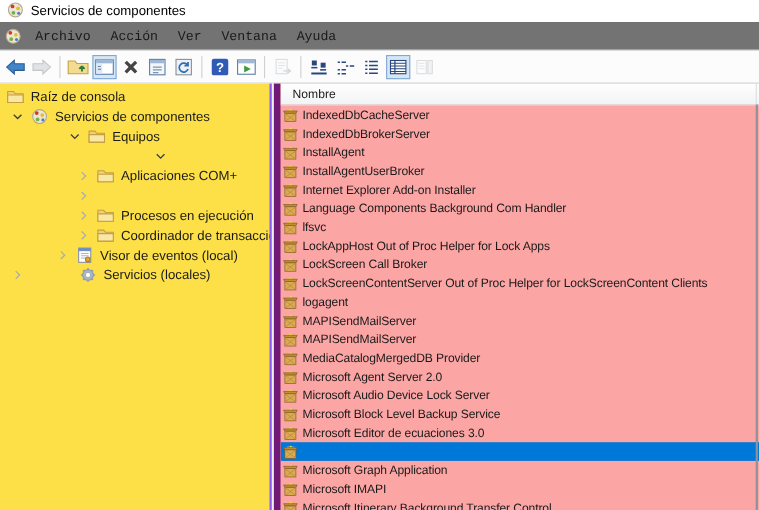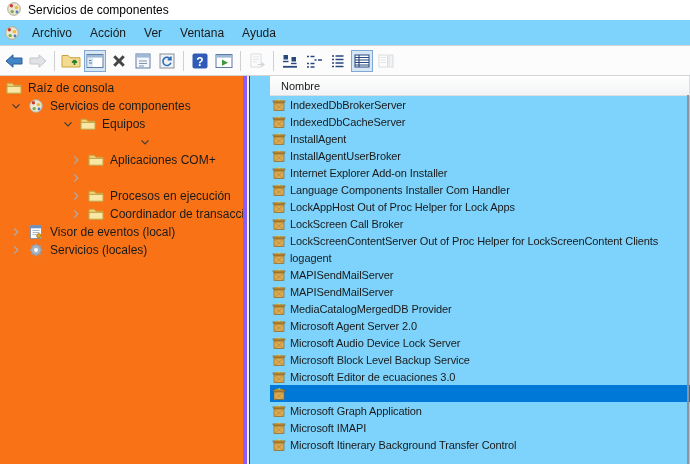--- a/index.html
+++ b/index.html
@@ -5,34 +5,34 @@
   html,body{margin:0;padding:0;}
   body{
     width:690px;height:464px;overflow:hidden;background:#fff;
     font-family:"Liberation Sans",sans-serif;font-size:12px;color:#1a1a1a;
     -webkit-user-select:none;user-select:none;
   }
   
   .titlebar{height:20px;display:flex;align-items:center;padding-left:6px;gap:6px;background:#fff;}
   .titlebar .ttext{font-size:12px;color:#000;white-space:nowrap;}
   
-  .menubar{height:25px;display:flex;align-items:center;padding-left:4px;background:#7dd3fc;border-bottom:1px solid #d4d4d4;}
+  .menubar{height:25px;display:flex;align-items:center;padding-left:4px;background:#737373;border-bottom:1px solid #d4d4d4;font-family:Liberation Mono, monospace;}
   .menubar .appicon{margin-right:3px;display:flex;}
   .menu-item{padding:3px 9px;white-space:nowrap;cursor:default;}
   
   .toolbar{height:29px;display:flex;align-items:center;padding-left:2px;background:#fcfcfc;border-bottom:1px solid #d4d4d4;}
   .tbtn{width:22px;height:22px;box-sizing:border-box;display:flex;align-items:center;justify-content:center;margin:0 1px;border:1px solid transparent;}
   .tbtn.active{background:#d6e6f5;border:1px solid #7fa8d4;}
   .tbtn.disabled{opacity:.5;}
   .tbtn svg{display:block;}
   .tsep{width:1px;height:20px;background:#d0d0d0;margin:0 4px;flex:0 0 1px;}
   
   .content{display:flex;height:388px;background:#eef0f2;}
-  .tree-panel{width:247px;flex:0 0 247px;box-sizing:border-box;background:#f97316;border-right:4px solid #8b5cf6;padding-top:3px;overflow:hidden;}
-  .list-panel{flex:1;margin-left:2px;border-left:1px solid #701a75;background:#7dd3fc;position:relative;overflow:hidden;display:flex;flex-direction:column;padding-left:20px;}
+  .tree-panel{width:247px;flex:0 0 247px;box-sizing:border-box;background:#fde047;border-right:2px solid #8b5cf6;padding-top:3px;overflow:hidden;}
+  .list-panel{flex:1;margin-left:2px;border-left:6px solid #701a75;background:#fca5a5;position:relative;overflow:hidden;display:flex;flex-direction:column;}
   
   .tree-row{height:18px;display:flex;align-items:center;white-space:nowrap;overflow:hidden;}
   .arrow{width:18px;flex:0 0 18px;height:16px;display:flex;align-items:center;}
   .tree-core{display:flex;align-items:center;height:17px;padding:0 3px 0 0;}
   .ticon{width:16px;height:16px;flex:0 0 16px;margin:0 6px 0 2px;display:flex;align-items:center;justify-content:center;}
   .tlabel{font-size:12px;}
   
   .header-row{height:19px;flex:0 0 19px;background:linear-gradient(#ffffff,#f2f3f4);border-bottom:1px solid #dcdee0;display:flex;align-items:stretch;}
   .header-cell{width:433px;box-sizing:border-box;padding-left:11px;border-right:1px solid #dcdee0;display:flex;align-items:center;font-size:11px;color:#1a1a1a;}
   .list-rows{flex:1;overflow:hidden;}
@@ -325,39 +325,39 @@
         <span class="tree-core">
           <span class="ticon" style="display: flex;">
             <svg width="16" height="16" viewBox="0 0 16 16">
               <path d="M1 3.2 h5.3 l1.6 2 H15 v8 H1 z" fill="#efd075" stroke="#c5a040"></path>
               <path d="M1 6.4 h14 v6.8 H1 z" fill="#f9e7a6" stroke="#c5a040"></path>
             </svg>
           </span>
           <span class="tlabel">Coordinador de transaccion</span>
         </span>
       </div>
-      <div class="tree-row" style="padding-left: 8px;">
+      <div class="tree-row" style="padding-left: 8px; margin-left: 41px;">
         <span class="arrow">
           <svg width="16" height="16" viewBox="0 0 16 16">
             <path d="M6.3 4.5 L9.8 8 L6.3 11.5" fill="none" stroke="#acacac" stroke-width="1.2"></path>
           </svg>
         </span>
         <span class="tree-core">
           <span class="ticon" style="display: flex;">
             <svg width="16" height="16" viewBox="0 0 16 16">
               <rect x="2.5" y="1.5" width="11" height="13" fill="#fff" stroke="#8a93a3"></rect>
               <rect x="2.5" y="1.5" width="11" height="2.8" fill="#6f8fc0"></rect>
               <path d="M4.5 6.5 h7 M4.5 8.5 h7 M4.5 10.5 h4" stroke="#aeb6c2" stroke-width="1"></path>
               <circle cx="10.8" cy="11.8" r="2.1" fill="#e0a62c" stroke="#b07f12"></circle>
             </svg>
           </span>
           <span class="tlabel">Visor de eventos (local)</span>
         </span>
       </div>
-      <div class="tree-row" style="padding-left: 8px;">
+      <div class="tree-row" style="padding-left: 8px; gap: 44px;">
         <span class="arrow">
           <svg width="16" height="16" viewBox="0 0 16 16">
             <path d="M6.3 4.5 L9.8 8 L6.3 11.5" fill="none" stroke="#acacac" stroke-width="1.2"></path>
           </svg>
         </span>
         <span class="tree-core">
           <span class="ticon" style="display: flex;">
             <svg width="16" height="16" viewBox="0 0 16 16">
               <rect x="3.3" y="3.3" width="9.4" height="9.4" fill="#93a0ae"></rect>
               <rect x="3.3" y="3.3" width="9.4" height="9.4" fill="#93a0ae" transform="rotate(45 8 8)"></rect>
@@ -378,46 +378,46 @@
           <span class="licon" style="display: flex;">
             <svg width="14" height="14" viewBox="0 0 14 14">
               <circle cx="4.8" cy="3" r="1.2" fill="#f0c63f"></circle>
               <circle cx="7.3" cy="2.4" r="1.2" fill="#f5d34f"></circle>
               <circle cx="9.6" cy="3.1" r="1.2" fill="#e4b52f"></circle>
               <path d="M2 5 L0.8 2.9 h12.4 L12 5 z" fill="#c18f38" stroke="#7d5a1e" stroke-width="0.6"></path>
               <rect x="2" y="5" width="10" height="7.6" fill="#dcaa51" stroke="#7d5a1e" stroke-width="0.6"></rect>
               <path d="M2 5 l10 7.6 M12 5 L2 12.6" stroke="#b68a3c" stroke-width="0.7"></path>
             </svg>
           </span>
+          <span>IndexedDbCacheServer</span>
+        </div>
+        <div class="list-row">
+          <span class="licon" style="display: flex;">
+            <svg width="14" height="14" viewBox="0 0 14 14">
+              <circle cx="4.8" cy="3" r="1.2" fill="#f0c63f"></circle>
+              <circle cx="7.3" cy="2.4" r="1.2" fill="#f5d34f"></circle>
+              <circle cx="9.6" cy="3.1" r="1.2" fill="#e4b52f"></circle>
+              <path d="M2 5 L0.8 2.9 h12.4 L12 5 z" fill="#c18f38" stroke="#7d5a1e" stroke-width="0.6"></path>
+              <rect x="2" y="5" width="10" height="7.6" fill="#dcaa51" stroke="#7d5a1e" stroke-width="0.6"></rect>
+              <path d="M2 5 l10 7.6 M12 5 L2 12.6" stroke="#b68a3c" stroke-width="0.7"></path>
+            </svg>
+          </span>
           <span>IndexedDbBrokerServer</span>
         </div>
         <div class="list-row">
           <span class="licon" style="display: flex;">
             <svg width="14" height="14" viewBox="0 0 14 14">
               <circle cx="4.8" cy="3" r="1.2" fill="#f0c63f"></circle>
               <circle cx="7.3" cy="2.4" r="1.2" fill="#f5d34f"></circle>
               <circle cx="9.6" cy="3.1" r="1.2" fill="#e4b52f"></circle>
               <path d="M2 5 L0.8 2.9 h12.4 L12 5 z" fill="#c18f38" stroke="#7d5a1e" stroke-width="0.6"></path>
               <rect x="2" y="5" width="10" height="7.6" fill="#dcaa51" stroke="#7d5a1e" stroke-width="0.6"></rect>
               <path d="M2 5 l10 7.6 M12 5 L2 12.6" stroke="#b68a3c" stroke-width="0.7"></path>
             </svg>
           </span>
-          <span>IndexedDbCacheServer</span>
-        </div>
-        <div class="list-row">
-          <span class="licon" style="display: flex;">
-            <svg width="14" height="14" viewBox="0 0 14 14">
-              <circle cx="4.8" cy="3" r="1.2" fill="#f0c63f"></circle>
-              <circle cx="7.3" cy="2.4" r="1.2" fill="#f5d34f"></circle>
-              <circle cx="9.6" cy="3.1" r="1.2" fill="#e4b52f"></circle>
-              <path d="M2 5 L0.8 2.9 h12.4 L12 5 z" fill="#c18f38" stroke="#7d5a1e" stroke-width="0.6"></path>
-              <rect x="2" y="5" width="10" height="7.6" fill="#dcaa51" stroke="#7d5a1e" stroke-width="0.6"></rect>
-              <path d="M2 5 l10 7.6 M12 5 L2 12.6" stroke="#b68a3c" stroke-width="0.7"></path>
-            </svg>
-          </span>
           <span>InstallAgent</span>
         </div>
         <div class="list-row">
           <span class="licon" style="display: flex;">
             <svg width="14" height="14" viewBox="0 0 14 14">
               <circle cx="4.8" cy="3" r="1.2" fill="#f0c63f"></circle>
               <circle cx="7.3" cy="2.4" r="1.2" fill="#f5d34f"></circle>
               <circle cx="9.6" cy="3.1" r="1.2" fill="#e4b52f"></circle>
               <path d="M2 5 L0.8 2.9 h12.4 L12 5 z" fill="#c18f38" stroke="#7d5a1e" stroke-width="0.6"></path>
               <rect x="2" y="5" width="10" height="7.6" fill="#dcaa51" stroke="#7d5a1e" stroke-width="0.6"></rect>
@@ -443,21 +443,34 @@
           <span class="licon" style="display: flex;">
             <svg width="14" height="14" viewBox="0 0 14 14">
               <circle cx="4.8" cy="3" r="1.2" fill="#f0c63f"></circle>
               <circle cx="7.3" cy="2.4" r="1.2" fill="#f5d34f"></circle>
               <circle cx="9.6" cy="3.1" r="1.2" fill="#e4b52f"></circle>
               <path d="M2 5 L0.8 2.9 h12.4 L12 5 z" fill="#c18f38" stroke="#7d5a1e" stroke-width="0.6"></path>
               <rect x="2" y="5" width="10" height="7.6" fill="#dcaa51" stroke="#7d5a1e" stroke-width="0.6"></rect>
               <path d="M2 5 l10 7.6 M12 5 L2 12.6" stroke="#b68a3c" stroke-width="0.7"></path>
             </svg>
           </span>
-          <span>Language Components Installer Com Handler</span>
+          <span>Language Components Background Com Handler</span>
+        </div>
+        <div class="list-row">
+          <span class="licon" style="display: flex;">
+            <svg width="14" height="14" viewBox="0 0 14 14">
+              <circle cx="4.8" cy="3" r="1.2" fill="#f0c63f"></circle>
+              <circle cx="7.3" cy="2.4" r="1.2" fill="#f5d34f"></circle>
+              <circle cx="9.6" cy="3.1" r="1.2" fill="#e4b52f"></circle>
+              <path d="M2 5 L0.8 2.9 h12.4 L12 5 z" fill="#c18f38" stroke="#7d5a1e" stroke-width="0.6"></path>
+              <rect x="2" y="5" width="10" height="7.6" fill="#dcaa51" stroke="#7d5a1e" stroke-width="0.6"></rect>
+              <path d="M2 5 l10 7.6 M12 5 L2 12.6" stroke="#b68a3c" stroke-width="0.7"></path>
+            </svg>
+          </span>
+          <span>lfsvc</span>
         </div>
         <div class="list-row">
           <span class="licon" style="display: flex;">
             <svg width="14" height="14" viewBox="0 0 14 14">
               <circle cx="4.8" cy="3" r="1.2" fill="#f0c63f"></circle>
               <circle cx="7.3" cy="2.4" r="1.2" fill="#f5d34f"></circle>
               <circle cx="9.6" cy="3.1" r="1.2" fill="#e4b52f"></circle>
               <path d="M2 5 L0.8 2.9 h12.4 L12 5 z" fill="#c18f38" stroke="#7d5a1e" stroke-width="0.6"></path>
               <rect x="2" y="5" width="10" height="7.6" fill="#dcaa51" stroke="#7d5a1e" stroke-width="0.6"></rect>
               <path d="M2 5 l10 7.6 M12 5 L2 12.6" stroke="#b68a3c" stroke-width="0.7"></path>

